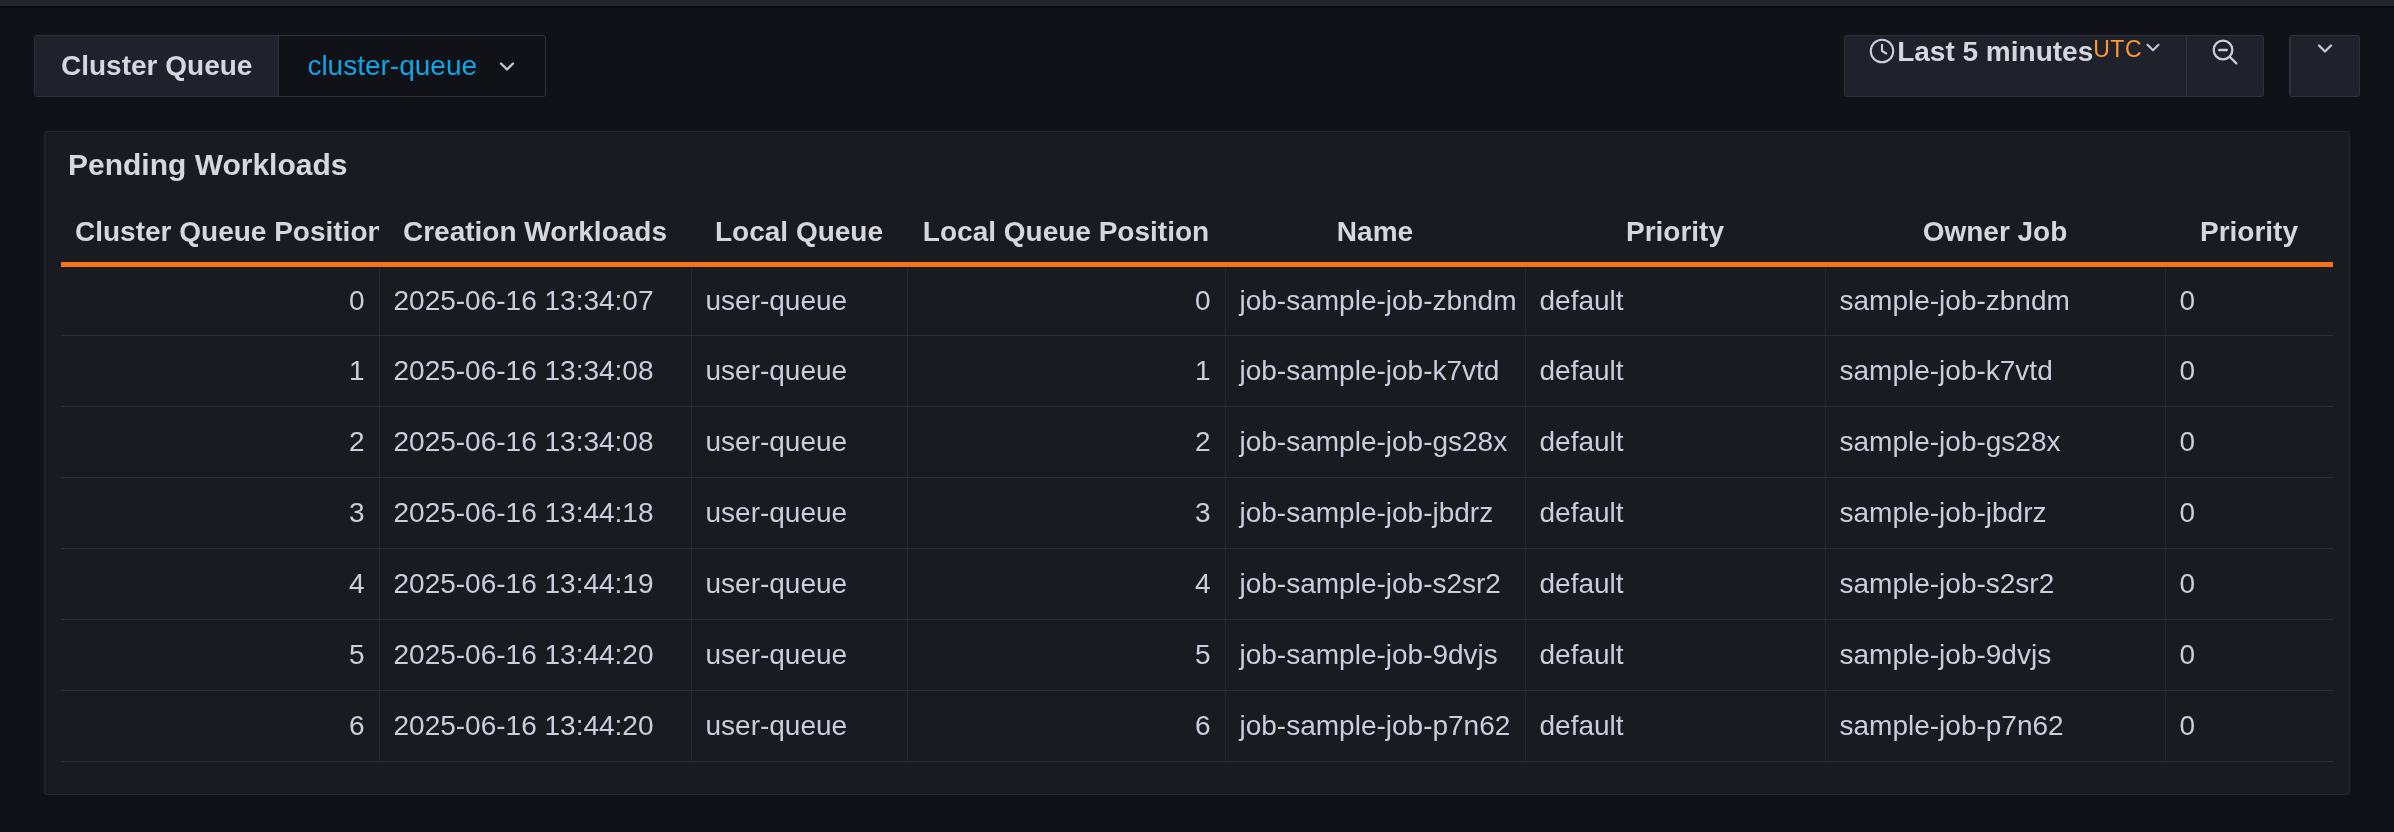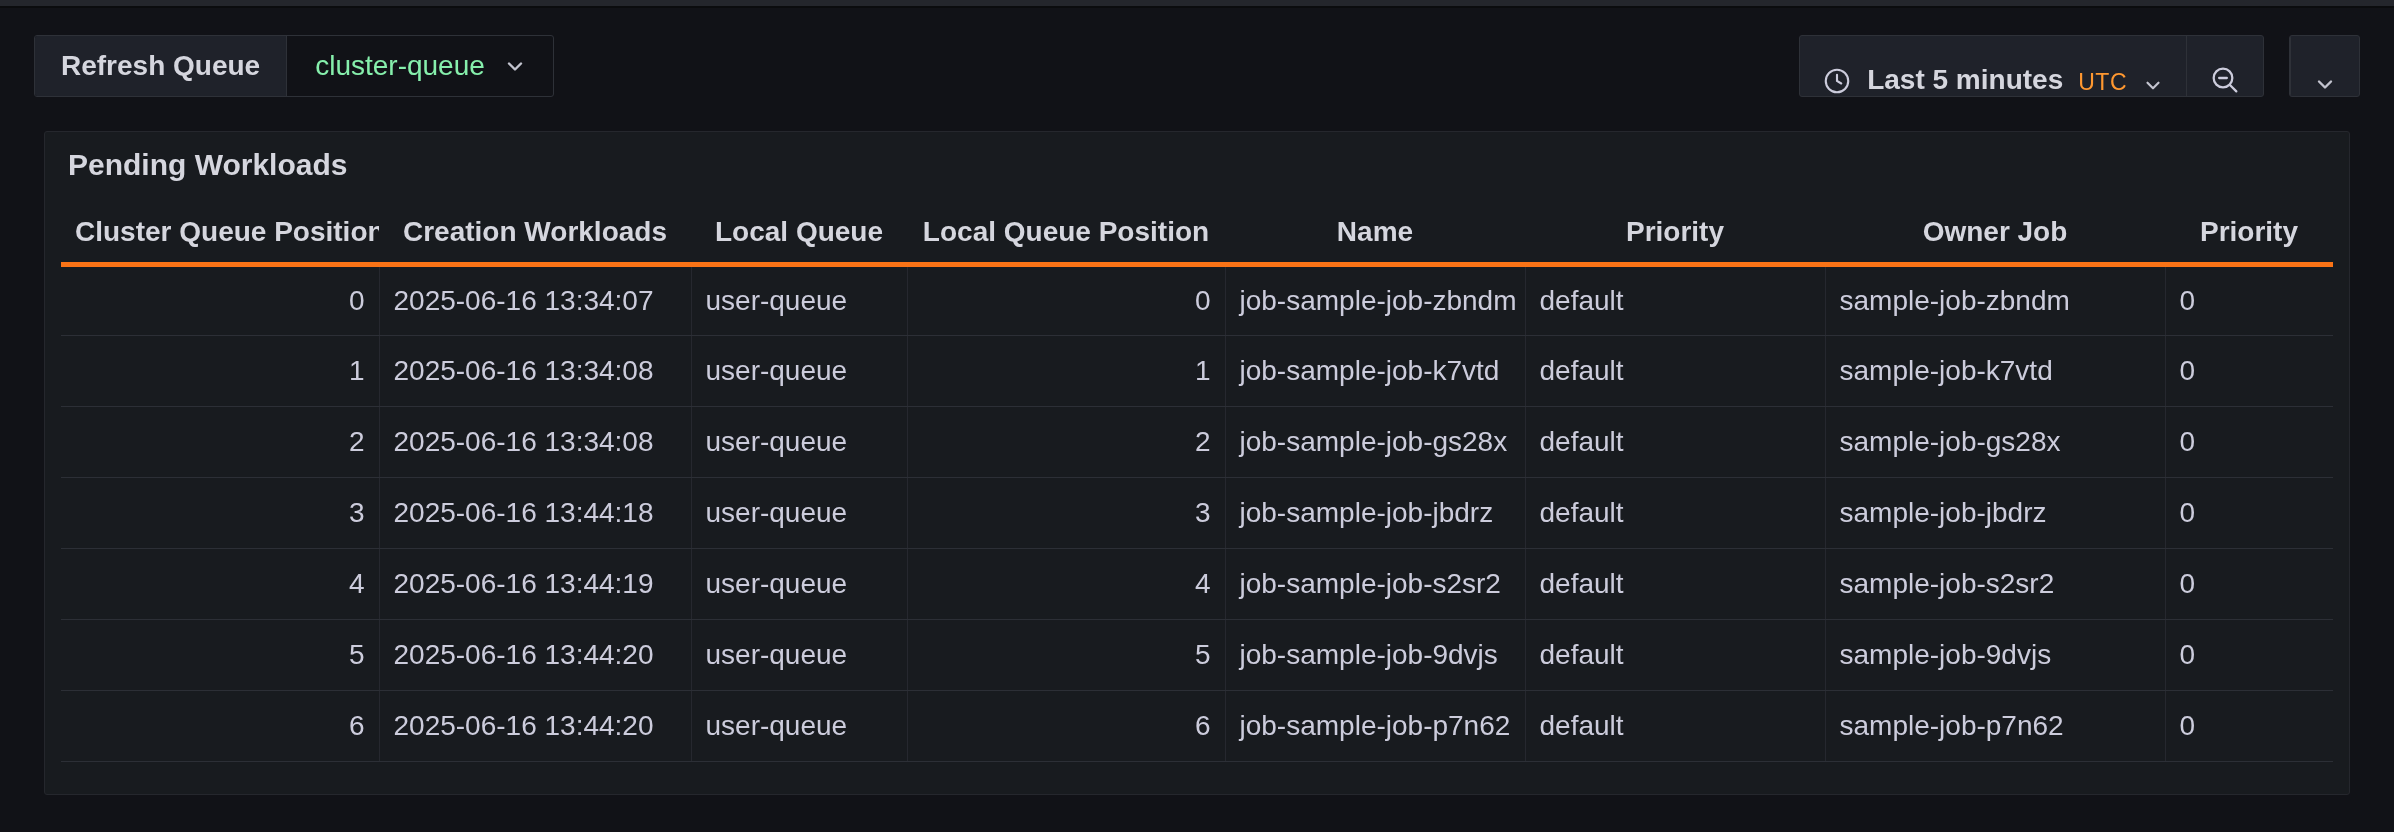--- a/index.html
+++ b/index.html
@@ -43,38 +43,37 @@
     color:#d5d6de;
     border-right:1px solid #2e3138;
     white-space:nowrap;
   }
   .var-value {
     display:flex;
     align-items:center;
     gap:18px;
     padding:0 26px 0 28px;
     font-size:28px;
-    color:#86efac;
+    color:#0ea5e9;
     cursor:pointer;
     white-space:nowrap;
   }
   .right-controls { display:flex; align-items:center; gap:25px; }
   .btn-group {
     display:flex;
     align-items:stretch;
     height:62px;
     border:1px solid #2e3138;
     border-radius:3px;
     background:#1f222a;
     overflow:hidden;
   }
   .tb-btn {
     display:flex;
-    align-items:flex-end;
-    gap:15px;
+    align-items:flex-start;
     padding:0 22px;
     font-size:28px;
     font-weight:600;
     color:#d5d6de;
     cursor:pointer;
     white-space:nowrap;
     background:transparent;
     border:none;
     font-family:inherit;
   }
@@ -135,21 +134,21 @@
   td.al-left  { text-align:left; }
 </style>
 </head>
 <body>
 
 <div class="top-strip"></div>
 
 <div class="toolbar">
 
   <div class="var-picker">
-    <div class="var-label">Refresh Queue</div>
+    <div class="var-label">Cluster Queue</div>
     <div class="var-value">
       <span>cluster-queue</span>
       <span class="icon chev">
         <svg width="24" height="24" viewBox="0 0 24 24" fill="none" stroke="currentColor" stroke-width="2.4" stroke-linecap="round" stroke-linejoin="round">
             <path d="M6 9.5l6 6 6-6"></path>
           </svg>
       </span>
     </div>
   </div>
 

